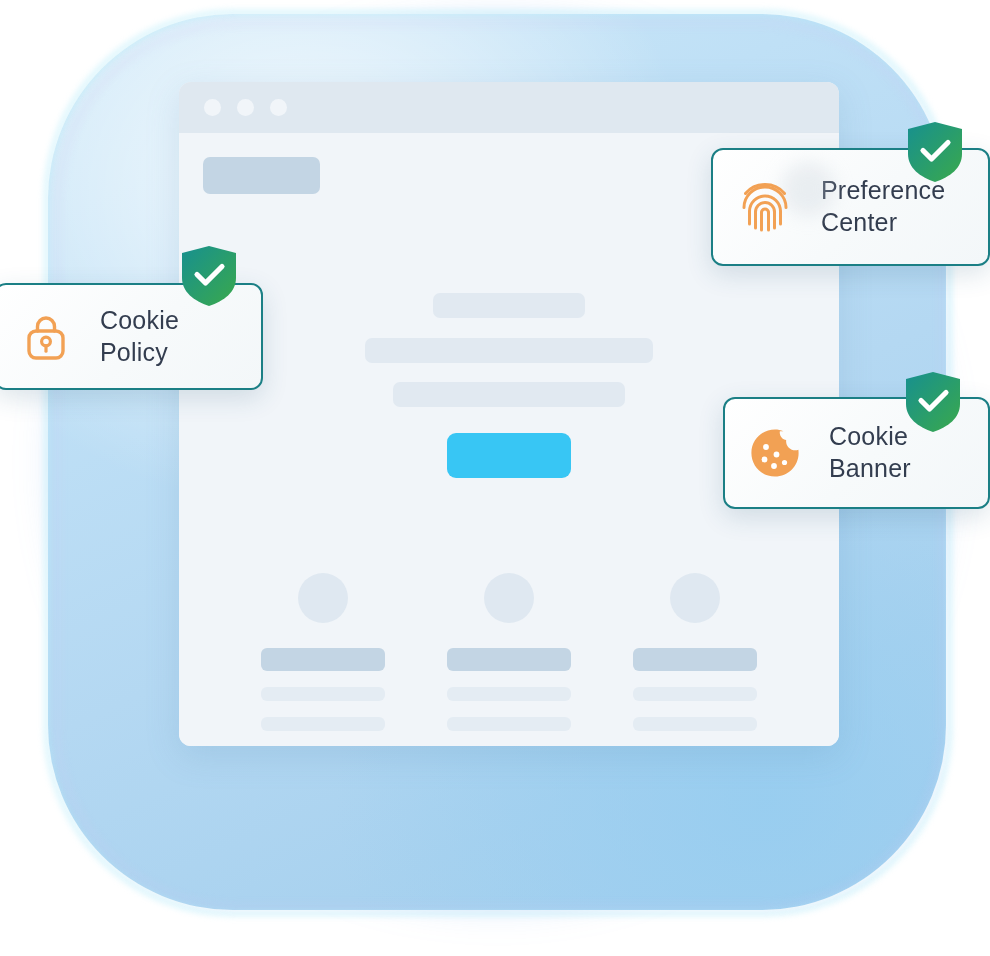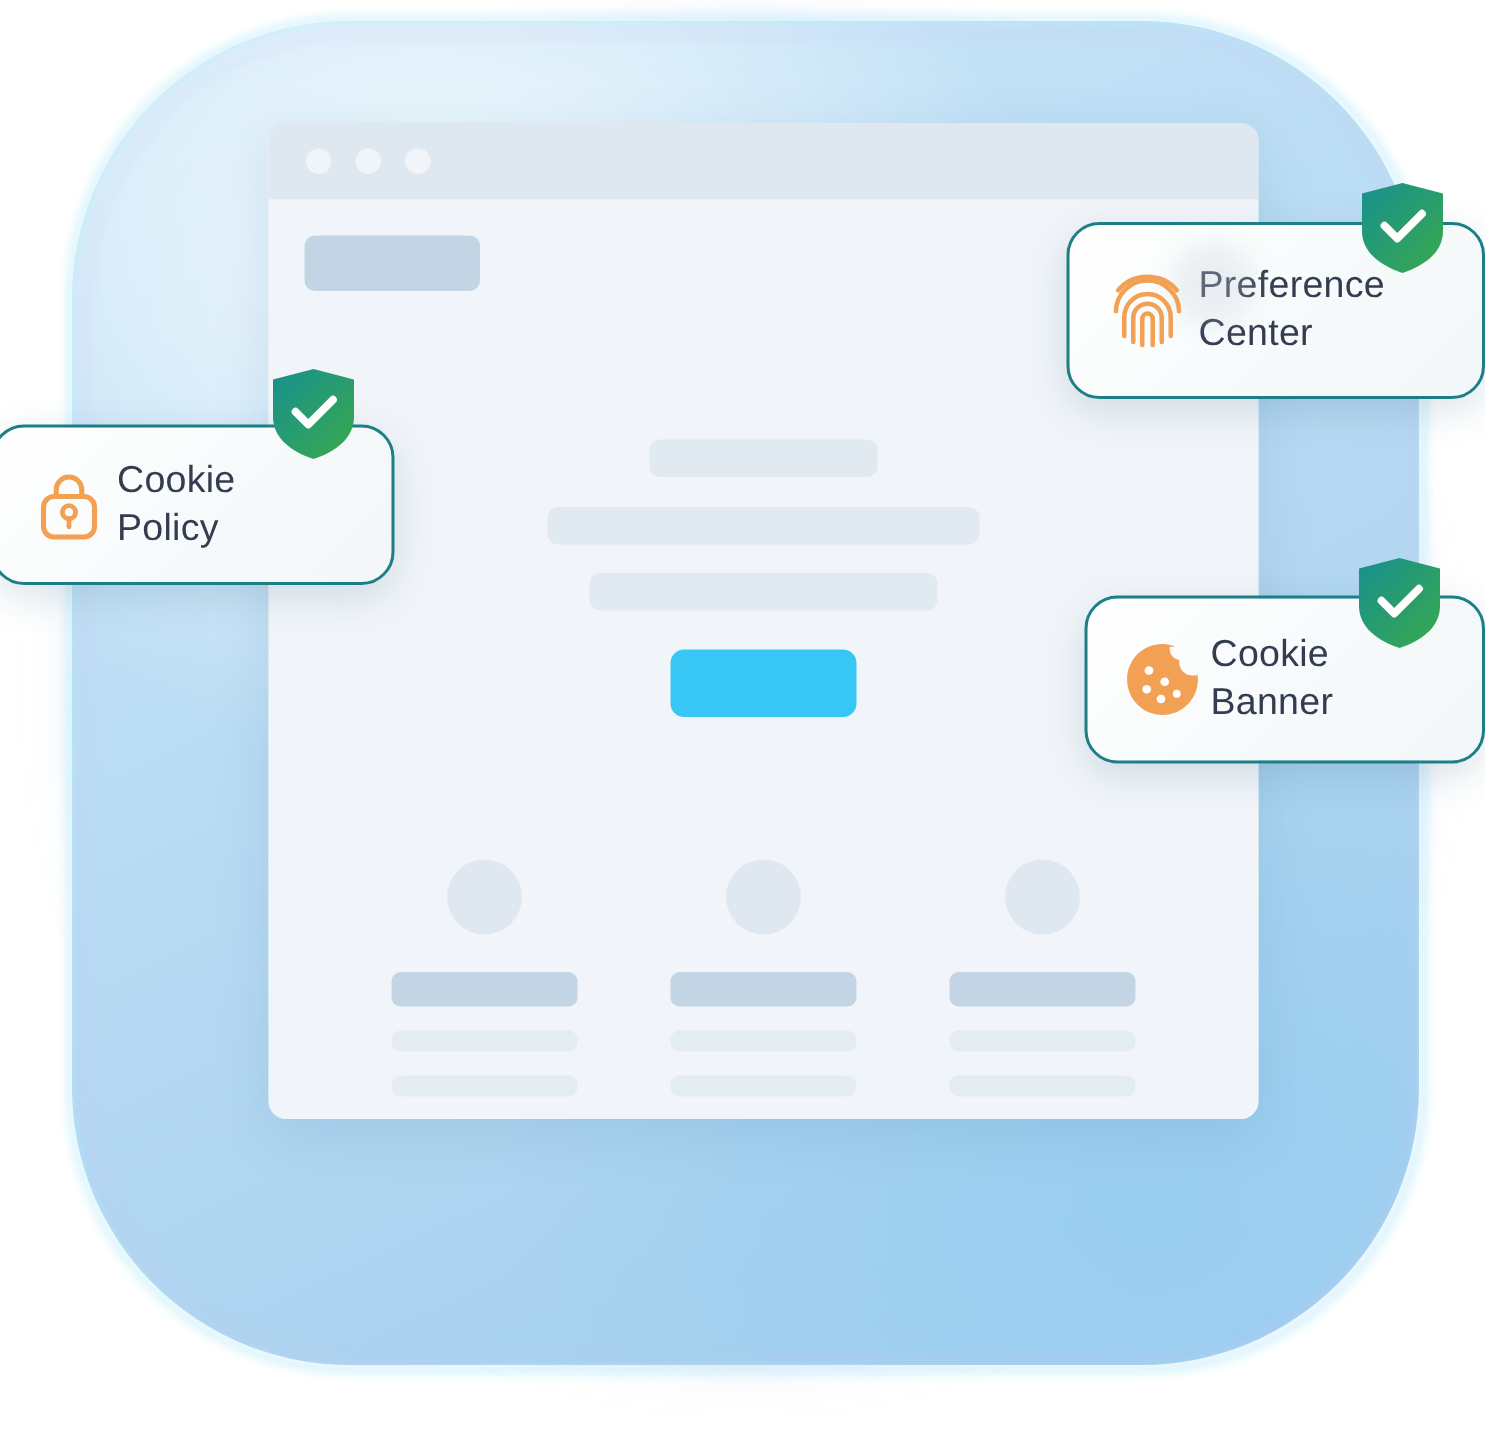--- a/index.html
+++ b/index.html
@@ -166,24 +166,24 @@
     margin-top: 16px;
     border-radius: 6px;
     background: #e4ecf3;
   }
 
   
   .card {
     position: absolute;
     display: flex;
     align-items: center;
-    gap: 6px;
+    gap: 28px;
     padding: 0 24px;
     border: 2px solid #1b7f85;
-    border-radius: 22px;
+    border-radius: 12px;
     background: linear-gradient(135deg, #ffffff 0%, #f7fafb 55%, #f3f7f9 100%);
     box-shadow: 0 8px 26px rgba(40, 90, 120, 0.16);
     box-sizing: border-box;
   }
   .card-label {
     font-size: 25px;
     line-height: 1.27;
     color: #333d4f;
     letter-spacing: 0.2px;
     white-space: pre-line;

